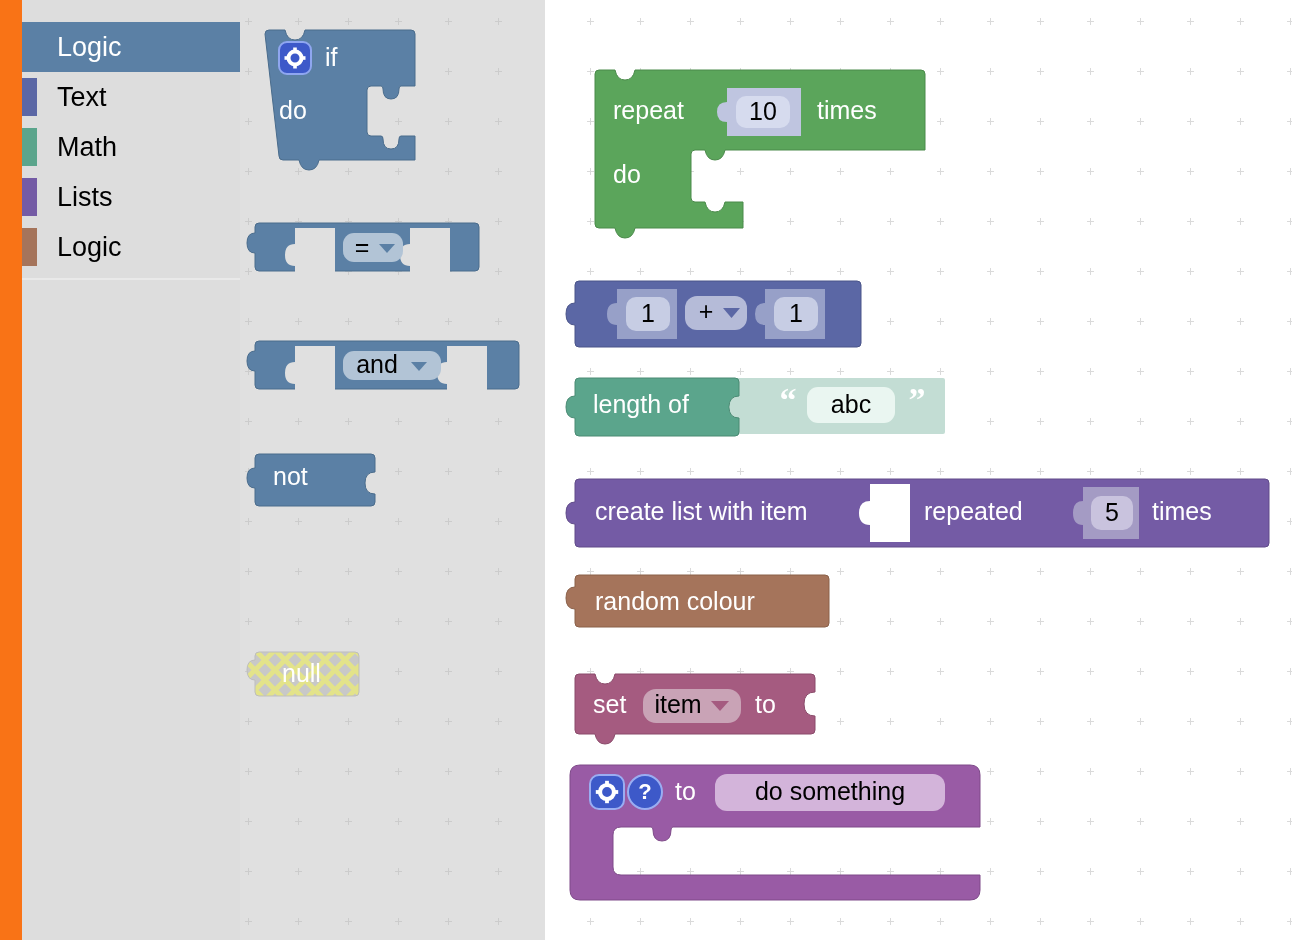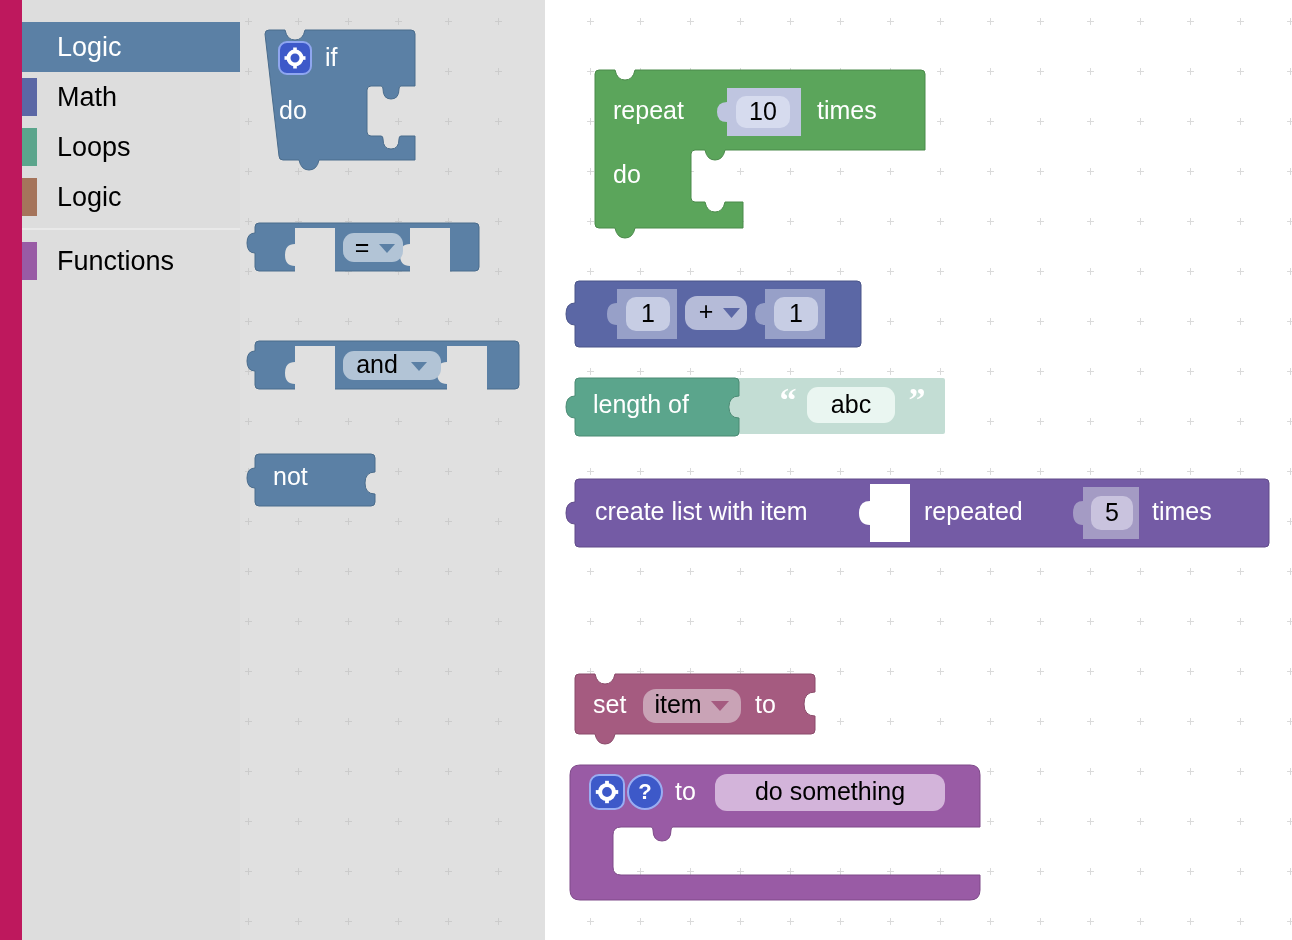--- a/index.html
+++ b/index.html
@@ -7,21 +7,21 @@
     margin: 0;
     padding: 0;
     background: #ffffff;
     font-family: "Liberation Sans", sans-serif;
   }
   #root {
     position: relative;
     width: 1292px;
     height: 940px;
     overflow: hidden;
-    background: #be185d;
+    background: #f97316;
   }
 
   
   #toolbox {
     position: absolute;
     left: 22px;
     top: 0;
     width: 218px;
     height: 940px;
     background: #dddddd;
@@ -134,41 +134,41 @@
   <div id="toolbox">
 
     <div class="cat-row selected" style="margin-top:22px;">
       <span class="cat-swatch"></span>
       <span class="cat-label">Logic</span>
     </div>
 
 
     <div class="cat-row">
       <span class="cat-swatch" style="background:#5b67a5"></span>
-      <span class="cat-label">Math</span>
+      <span class="cat-label">Text</span>
     </div>
 
     <div class="cat-row">
       <span class="cat-swatch" style="background:#5ba58c"></span>
-      <span class="cat-label">Loops</span>
-    </div>
-
+      <span class="cat-label">Math</span>
+    </div>
+
+    <div class="cat-row">
+      <span class="cat-swatch" style="background:#745ba5"></span>
+      <span class="cat-label">Lists</span>
+    </div>
 
     <div class="cat-row">
       <span class="cat-swatch" style="background:#a5745b"></span>
       <span class="cat-label">Logic</span>
     </div>
 
     <div class="cat-sep"></div>
 
 
-    <div class="cat-row">
-      <span class="cat-swatch" style="background:#995ba5"></span>
-      <span class="cat-label">Functions</span>
-    </div>
   </div>
 
   <div id="flyout">
     <div class="grid" id="flyout-grid">
         <span class="gridmark" style="left:5px;top:18px"></span>
         <span class="gridmark" style="left:55px;top:18px"></span>
         <span class="gridmark" style="left:105px;top:18px"></span>
         <span class="gridmark" style="left:155px;top:18px"></span>
         <span class="gridmark" style="left:205px;top:18px"></span>
         <span class="gridmark" style="left:255px;top:18px"></span>
@@ -324,20 +324,32 @@
         <path d="M0,12 q0,-4 4,-4 h256 q4,0 4,4 v40 q0,4 -4,4 h-256 q-4,0 -4,-4 v-14 q-8,0 -8,-10 q0,-10 8,-10 z" fill="#5b80a5" stroke="#4a6c8c" stroke-width="1"></path>
         <path d="M40,13 h40 v54 h-40 v-16 q-10,0 -10,-11 q0,-11 10,-11 z" fill="#e0e0e0"></path>
         <path d="M192,13 h40 v54 h-40 v-16 q-10,0 -10,-11 q0,-11 10,-11 z" fill="#e0e0e0"></path>
         <rect x="88" y="18" width="98" height="29" rx="11" fill="#b2c4d6"></rect>
         <text class="field-text" x="122" y="33">and</text>
         <path d="M156,29 l16,0 l-8,9 z" fill="#5b80a5"></path>
       </svg>
     </div>
 
 
+    <div class="blk" style="left:15px; top:650px;">
+      <svg width="130" height="56" viewBox="0 0 130 56">
+        <defs>
+          <pattern id="disabledPattern" patternUnits="userSpaceOnUse" width="20" height="20">
+            <rect width="20" height="20" fill="#c8c8c8"></rect>
+            <path d="M0,0 l20,20 M20,0 l-20,20" stroke="#e3e38a" stroke-width="5"></path>
+          </pattern>
+        </defs>
+        <path d="M0,6 q0,-4 4,-4 h96 q4,0 4,4 v36 q0,4 -4,4 h-96 q-4,0 -4,-4 v-12 q-8,0 -8,-10 q0,-10 8,-10 z" fill="url(#disabledPattern)" stroke="#bdbdbd" stroke-width="1"></path>
+        <text class="blk-text" x="27" y="25">null</text>
+      </svg>
+    </div>
 
   </div>
 
   <div id="canvas">
     <div class="grid" id="canvas-grid">
         <span class="gridmark" style="left:42px;top:18px"></span>
         <span class="gridmark" style="left:92px;top:18px"></span>
         <span class="gridmark" style="left:142px;top:18px"></span>
         <span class="gridmark" style="left:192px;top:18px"></span>
         <span class="gridmark" style="left:242px;top:18px"></span>
@@ -676,20 +688,26 @@
         <path d="M295,9 h40 v58 h-40 v-17 q-11,0 -11,-12 q0,-12 11,-12 z" fill="#ffffff"></path>
         <text class="blk-text" x="349" y="38">repeated</text>
 
         <path d="M508,12 h56 v52 h-56 v-14 q-10,0 -10,-12 q0,-12 10,-12 z" fill="#a49bc4"></path>
         <rect x="516" y="21" width="42" height="34" rx="10" fill="#c9c3de"></rect>
         <text class="field-text" x="537" y="39">5</text>
         <text class="blk-text" x="577" y="38">times</text>
       </svg>
     </div>
 
+    <div class="blk" style="left:30px; top:573px;">
+      <svg width="270" height="58" viewBox="0 0 270 58">
+        <path d="M0,6 q0,-4 4,-4 h246 q4,0 4,4 v44 q0,4 -4,4 h-246 q-4,0 -4,-4 v-14 q-9,0 -9,-11 q0,-11 9,-11 z" fill="#a5745b" stroke="#8a6049" stroke-width="1"></path>
+        <text class="blk-text" x="20" y="30">random colour</text>
+      </svg>
+    </div>
 
     <div class="blk" style="left:30px; top:672px;">
       <svg width="260" height="62" viewBox="0 0 260 62">
         <path d="M0,6 q0,-4 4,-4 h16 q2,10 10,10 q8,0 10,-10 h196 q4,0 4,4 v14 q-11,0 -11,12 q0,12 11,12 v14 q0,4 -4,4 h-196 q-2,10 -10,10 q-8,0 -10,-10 h-16 q-4,0 -4,-4 z" fill="#a55b80" stroke="#8a4b6a" stroke-width="1"></path>
         <text class="blk-text" x="18" y="34">set</text>
         <rect x="68" y="17" width="98" height="34" rx="13" fill="#c9a3b6"></rect>
         <text class="field-text" x="103" y="34">item</text>
         <path d="M136,29 l18,0 l-9,10 z" fill="#a55b80"></path>
         <text class="blk-text" x="180" y="34">to</text>
       </svg>

